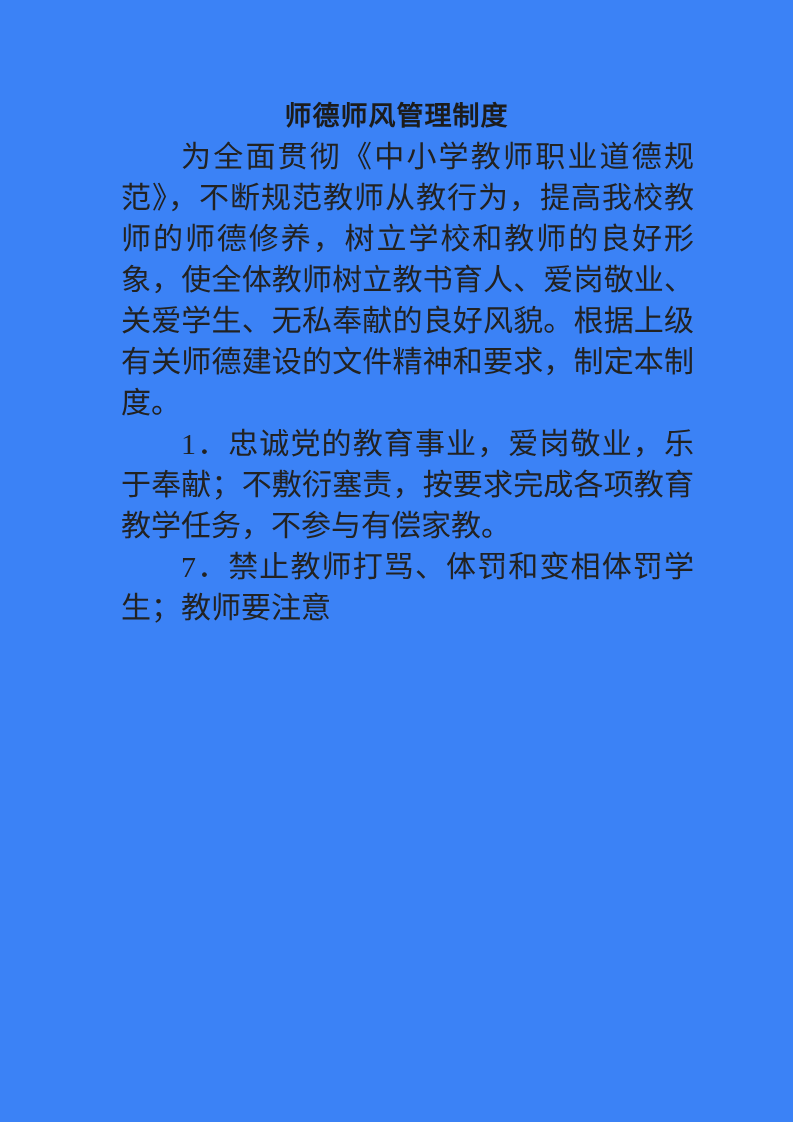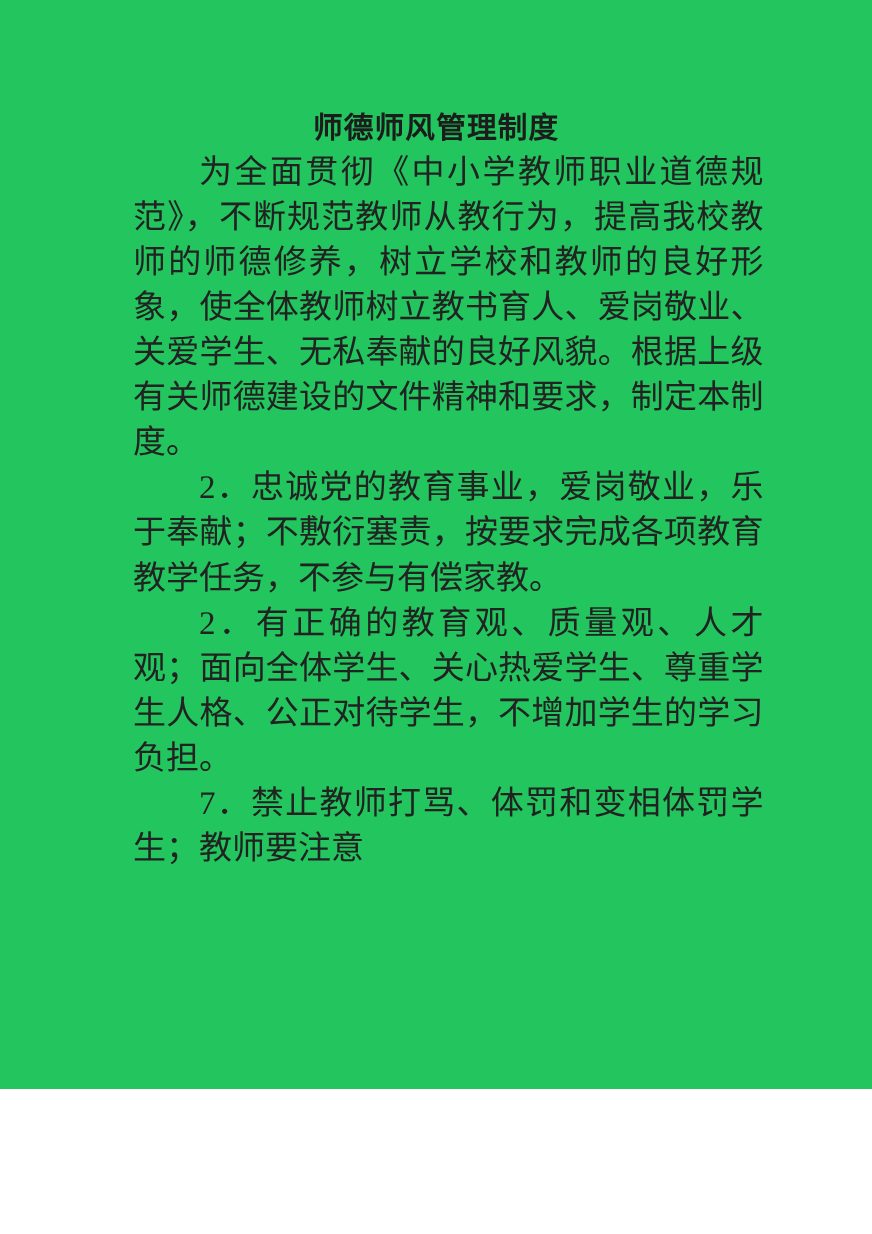--- a/index.html
+++ b/index.html
@@ -4,23 +4,23 @@
 <title>Document</title>
 <style>
   * { margin: 0; padding: 0; box-sizing: border-box; }
   html, body {
     background: #ffffff;
     font-family: "Liberation Serif", "DejaVu Serif", serif;
   }
   .page {
     position: relative;
     width: 793px;
-    height: 990px;
+    height: 1122px;
     margin: 0 auto;
-    background: #22c55e;
+    background: #3b82f6;
     overflow: hidden;
     color: #212121;
   }
   .doc-title {
     margin-top: 96px;
     text-align: center;
     font-size: 27px;
     line-height: 40px;
     font-weight: bold;
     letter-spacing: 1px;
@@ -41,17 +41,16 @@
   }
 </style>
 </head>
 <body>
 
 <div class="page">
   <h1 class="doc-title">师德师风管理制度</h1>
 
   <div class="doc-body">
     <div class="para">为全面贯彻《中小学教师职业道德规范》，不断规范教师从教行为，提高我校教师的师德修养，树立学校和教师的良好形象，使全体教师树立教书育人、爱岗敬业、关爱学生、无私奉献的良好风貌。根据上级有关师德建设的文件精神和要求，制定本制度。</div>
-    <div class="para">2．忠诚党的教育事业，爱岗敬业，乐于奉献；不敷衍塞责，按要求完成各项教育教学任务，不参与有偿家教。</div>
-    <div class="para">2．有正确的教育观、质量观、人才观；面向全体学生、关心热爱学生、尊重学生人格、公正对待学生，不增加学生的学习负担。</div>
+    <div class="para">1．忠诚党的教育事业，爱岗敬业，乐于奉献；不敷衍塞责，按要求完成各项教育教学任务，不参与有偿家教。</div>
     <div class="para">7．禁止教师打骂、体罚和变相体罚学生；教师要注意</div>
   </div>
 </div>
 
 </body></html>

